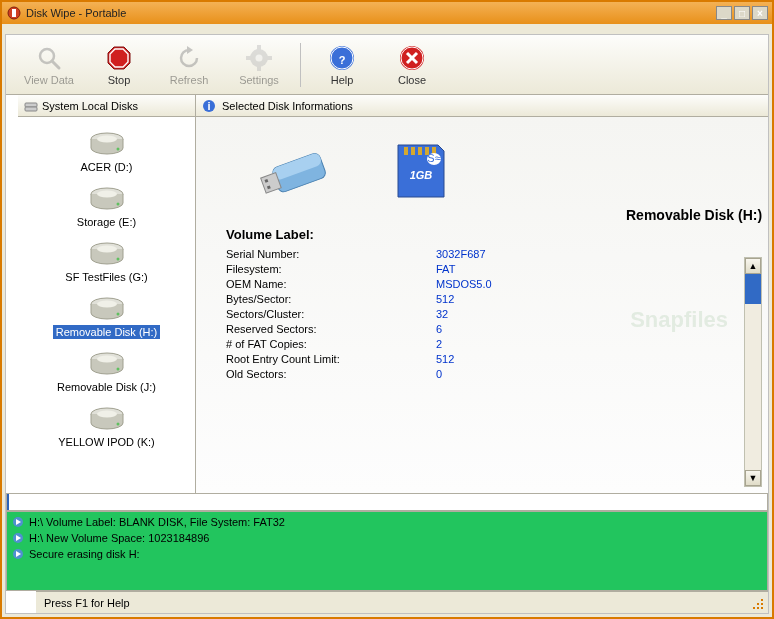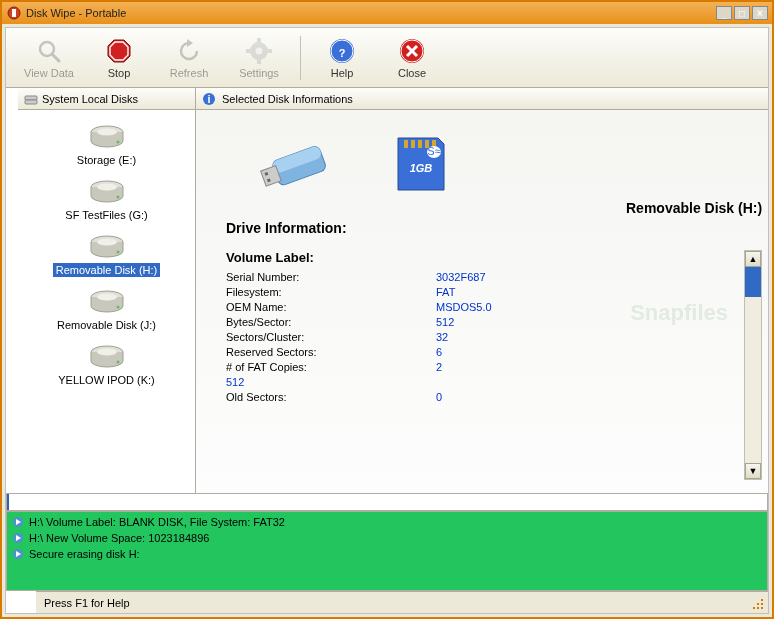--- a/index.html
+++ b/index.html
@@ -1,18 +1,18 @@
 <!DOCTYPE html>
 <html><head>
 <meta charset="utf-8">
 <style>
 * { margin: 0; padding: 0; box-sizing: border-box; font-family: Tahoma, Arial, sans-serif; font-size: 11px; }
 body { background: #fff; width: 774px; height: 619px; overflow: hidden; }
 
-.window { width: 774px; height: 619px; border: 2px solid #d97a00; display: flex; flex-direction: column; background: #ece9d8; }
+.window { width: 774px; height: 619px; border: 2px solid #d97a00; display: flex; flex-direction: column; background: #ece9d8; gap: 7px; }
 
 .titlebar { height: 22px; background: linear-gradient(to bottom, #f4b155, #e8901a); display: flex; align-items: center; padding: 0 4px; color: #fff; font-weight: bold; }
 .titlebar .app-icon { width: 16px; height: 16px; margin-right: 4px; display: flex; align-items: center; justify-content: center; }
 .titlebar .title { flex: 1; color: #222; font-weight: normal; }
 .titlebar .win-btns { display: flex; gap: 2px; }
 .titlebar .win-btn { width: 16px; height: 14px; background: #dcd8c8; border: 1px solid #888; display: flex; align-items: center; justify-content: center; font-size: 10px; cursor: pointer; }
 
 .inner { flex: 1; display: flex; flex-direction: column; margin: 3px; background: #fff; border: 1px solid #c0c0c0; }
 
 .toolbar { height: 60px; background: linear-gradient(to bottom, #fdfdfb, #ece9d8); border-bottom: 1px solid #b0ada0; display: flex; align-items: center; padding: 4px 8px; }
@@ -161,20 +161,31 @@
         <div class="side-header">
           <span class="hdd-icon">
             <svg viewBox="0 0 14 14" width="14" height="14">
                 <rect x="1" y="4" width="12" height="4" rx="1" fill="#ccc" stroke="#888"></rect>
                 <rect x="1" y="8" width="12" height="4" rx="1" fill="#ccc" stroke="#888"></rect>
               </svg>
           </span>
           <span>System Local Disks</span>
         </div>
         <div class="side-list" id="disk-list">
+            <div class="disk-item">
+    <span class="disk-icon">
+      <svg viewBox="0 0 38 26" width="38" height="26">
+        <ellipse cx="19" cy="8" rx="16" ry="6" fill="#e0e0d8" stroke="#a0a090"></ellipse>
+        <path d="M 3 8 L 3 17 A 16 6 0 0 0 35 17 L 35 8" fill="#c8c8bc" stroke="#a0a090"></path>
+        <ellipse cx="19" cy="8" rx="10" ry="3.5" fill="#f0f0e8"></ellipse>
+        <circle cx="30" cy="18" r="1.5" fill="#60c060"></circle>
+      </svg>
+    </span>
+    <span class="disk-label">ACER (D:)</span>
+            </div>
             <div class="disk-item">
     <span class="disk-icon">
       <svg viewBox="0 0 38 26" width="38" height="26">
         <ellipse cx="19" cy="8" rx="16" ry="6" fill="#e0e0d8" stroke="#a0a090"></ellipse>
         <path d="M 3 8 L 3 17 A 16 6 0 0 0 35 17 L 35 8" fill="#c8c8bc" stroke="#a0a090"></path>
         <ellipse cx="19" cy="8" rx="10" ry="3.5" fill="#f0f0e8"></ellipse>
         <circle cx="30" cy="18" r="1.5" fill="#60c060"></circle>
       </svg>
     </span>
     <span class="disk-label">Storage (E:)</span>
@@ -260,21 +271,20 @@
                   <rect x="46" y="10" width="4" height="8" fill="#d4a830"></rect>
                 <text x="35" y="42" font-size="15" font-weight="bold" font-style="italic" fill="#fff" text-anchor="middle">1GB</text>
                 <ellipse cx="48" cy="22" rx="7" ry="6" fill="#fff"></ellipse>
                   <text x="48" y="25" font-size="8" fill="#3a6fd8" text-anchor="middle">S≈</text>
               </svg>
             </span>
           </div>
 
           <div class="selected-title">Removable Disk  (H:)</div>
 
-          <div class="section-title">Drive Information:</div>
           <div class="subsection">Volume Label:</div>
           <div id="info-rows">
               <div class="info-row">
                 <span class="k">Serial Number:</span>
                 <span class="v">3032F687</span>
               </div>
               <div class="info-row">
                 <span class="k">Filesystem:</span>
                 <span class="v">FAT</span>
               </div>
@@ -292,20 +302,21 @@
               </div>
               <div class="info-row">
                 <span class="k">Reserved Sectors:</span>
                 <span class="v">6</span>
               </div>
               <div class="info-row">
                 <span class="k"># of FAT Copies:</span>
                 <span class="v">2</span>
               </div>
               <div class="info-row">
+                <span class="k">Root Entry Count Limit:</span>
                 <span class="v">512</span>
               </div>
               <div class="info-row">
                 <span class="k">Old Sectors:</span>
                 <span class="v">0</span>
               </div>
             </div>
 
           <div class="vscroll">
             <div class="arrow">▲</div>

